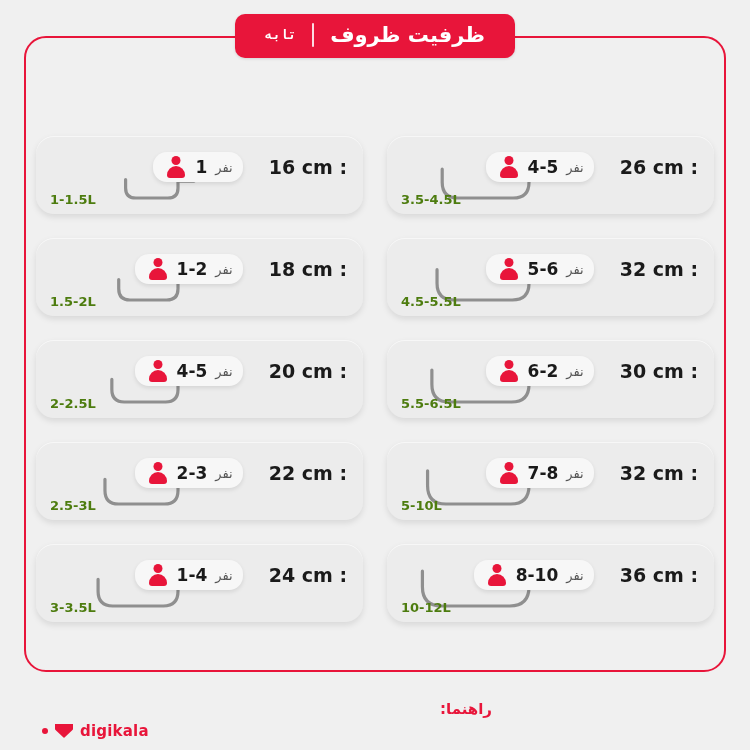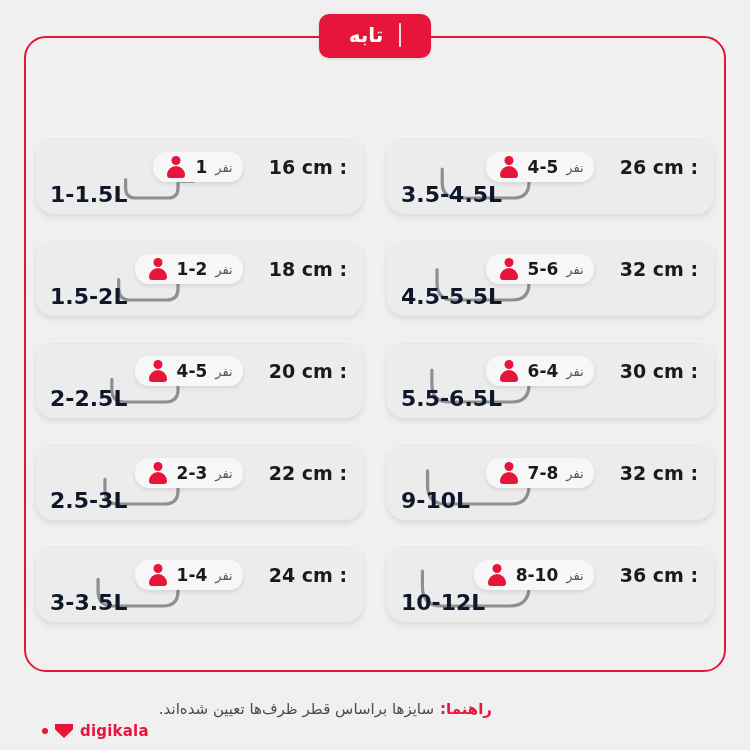--- a/index.html
+++ b/index.html
@@ -36,22 +36,23 @@
   }
   .title-main{
     font-size:21px;
     font-weight:bold;
     letter-spacing:.2px;
   }
   .title-sep{
     width:2px;height:24px;background:#ffffff;opacity:.85;border-radius:1px;
   }
   .title-sub{
-    font-size:20px;
+    font-size:13px;
     font-weight:bold;
+    font-family:Liberation Mono, monospace;
   }
   .grid{
     position:absolute;
     left:36px;right:36px;
     top:136px;
     display:flex;
     flex-direction:row-reverse;
     gap:24px;
     direction:rtl;
   }
@@ -115,23 +116,23 @@
     left:10px;
     top:4px;
     height:70px;
     width:150px;
   }
   .pan-wrap svg{display:block;}
   .volume{
     position:absolute;
     bottom:7px;
     left:14px;
-    font-size:22px;
+    font-size:13px;
     font-weight:bold;
-    color:#0f172a;
+    color:#4d7c0f;
     direction:ltr;
     background:transparent;
   }
   .footer{
     position:absolute;
     left:0;right:0;bottom:26px;
     height:30px;
     display:flex;
     align-items:center;
     direction:rtl;
@@ -160,20 +161,21 @@
   }
   .brand-name{font-size:15px;font-weight:bold;color:#e8153a;letter-spacing:.2px;}
 </style>
 </head>
 <body>
 
 <div class="frame"></div>
 
 <div class="title-wrap">
   <div class="title-pill">
+    <span class="title-main">ظرفیت ظروف</span>
     <span class="title-sep"></span>
     <span class="title-sub">تابه</span>
   </div>
 </div>
 
 <div class="grid">
   <div class="col" id="col-right">
       <div class="card">
         <div class="pan-wrap">
           <svg width="150" height="70" viewBox="0 0 150 70">
@@ -323,21 +325,21 @@
             <path d="M 132 27.58 L 148 27.58" fill="none" stroke="#8f8f8f" stroke-width="3.2" stroke-linecap="round"></path>
           </svg>
         </div>
         <div class="row-top">
           <span class="diameter">30 cm :</span>
           <span class="persons">
             <span class="person-icon">
               <span class="head"></span>
               <span class="body"></span>
             </span>
-            <span class="count">6-4</span>
+            <span class="count">6-2</span>
             <span class="label">نفر</span>
           </span>
         </div>
         <span class="volume">5.5-6.5L</span>
       </div>
       <div class="card">
         <div class="pan-wrap">
           <svg width="150" height="70" viewBox="0 0 150 70">
             <path d="M 30.58 24.78 L 30.58 39.729 Q 30.58 58 48.851 58 L 113.729 58 Q 132 58 132 39.729 L 132 24.78" fill="none" stroke="#8f8f8f" stroke-width="3.2" stroke-linecap="round" stroke-linejoin="round"></path>
             <path d="M 132 26.28 L 148 26.28" fill="none" stroke="#8f8f8f" stroke-width="3.2" stroke-linecap="round"></path>
@@ -347,21 +349,21 @@
           <span class="diameter">32 cm :</span>
           <span class="persons">
             <span class="person-icon">
               <span class="head"></span>
               <span class="body"></span>
             </span>
             <span class="count">7-8</span>
             <span class="label">نفر</span>
           </span>
         </div>
-        <span class="volume">9-10L</span>
+        <span class="volume">5-10L</span>
       </div>
       <div class="card">
         <div class="pan-wrap">
           <svg width="150" height="70" viewBox="0 0 150 70">
             <path d="M 25.42 23.22 L 25.42 38.870999999999995 Q 25.42 58 44.54900000000001 58 L 112.871 58 Q 132 58 132 38.870999999999995 L 132 23.22" fill="none" stroke="#8f8f8f" stroke-width="3.2" stroke-linecap="round" stroke-linejoin="round"></path>
             <path d="M 132 24.72 L 148 24.72" fill="none" stroke="#8f8f8f" stroke-width="3.2" stroke-linecap="round"></path>
           </svg>
         </div>
         <div class="row-top">
           <span class="diameter">36 cm :</span>
@@ -375,20 +377,19 @@
           </span>
         </div>
         <span class="volume">10-12L</span>
       </div>
     </div>
 </div>
 
 <div class="footer">
   <div class="footer-note">
     <span class="note-key">راهنما:</span>
-    <span class="note-text">سایزها براساس قطر ظرف‌ها تعیین شده‌اند.</span>
   </div>
   <div class="brand">
     <span class="brand-dot"></span>
     <span class="brand-smile"></span>
     <span class="brand-name">digikala</span>
   </div>
 </div>
 
 </body></html>

